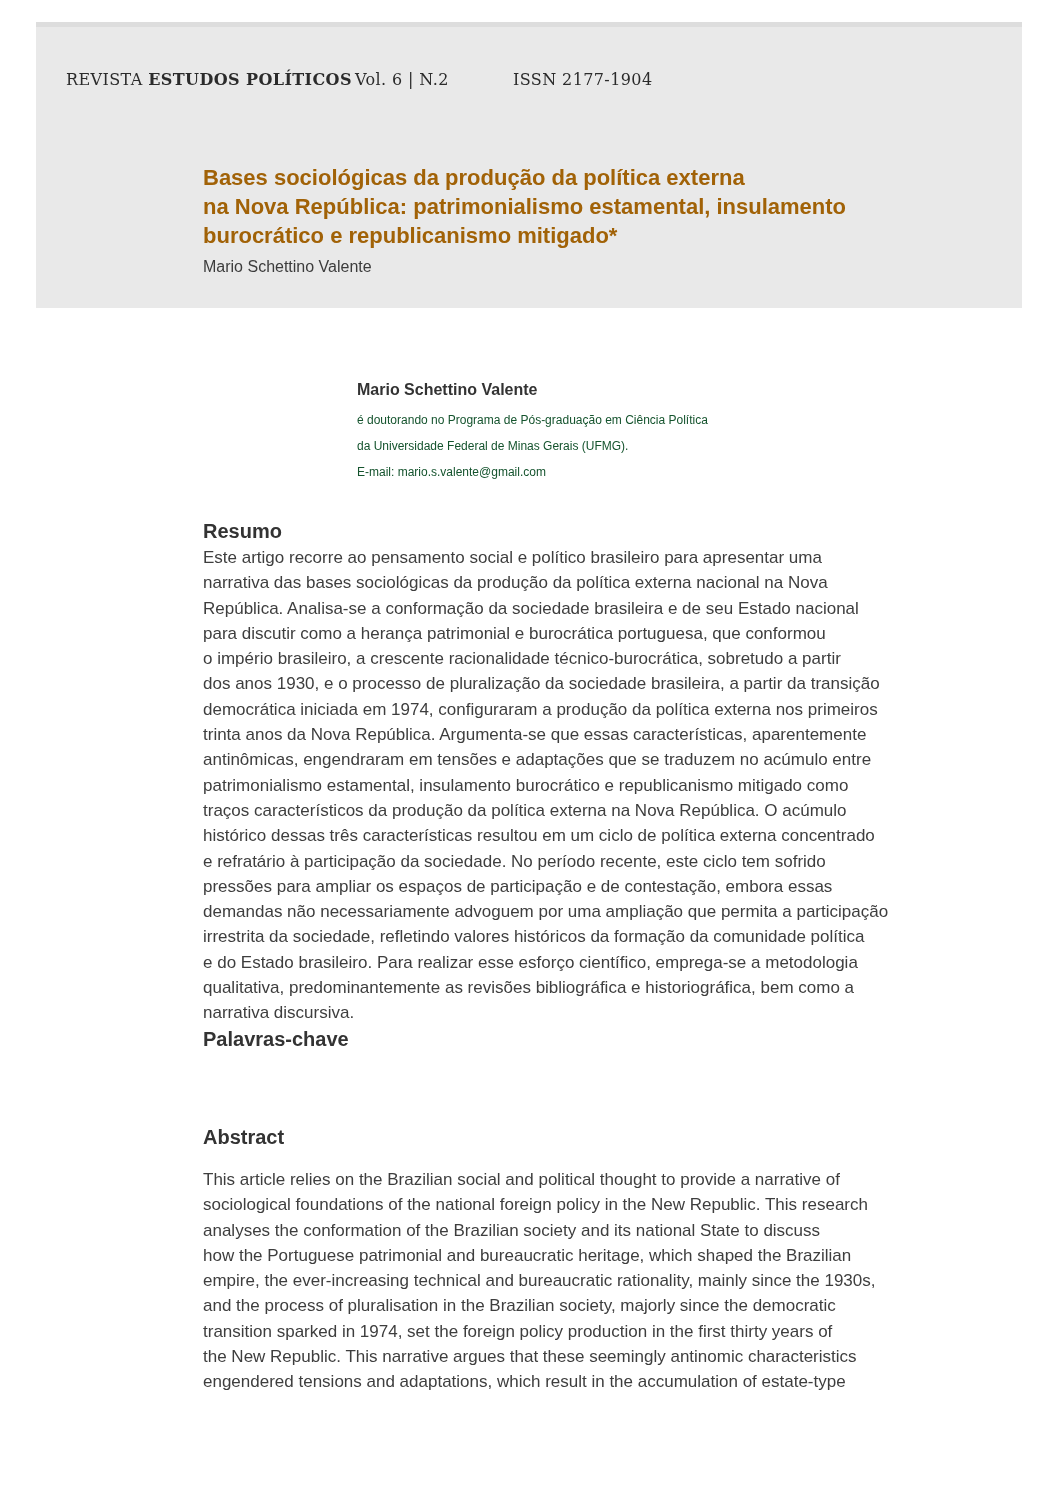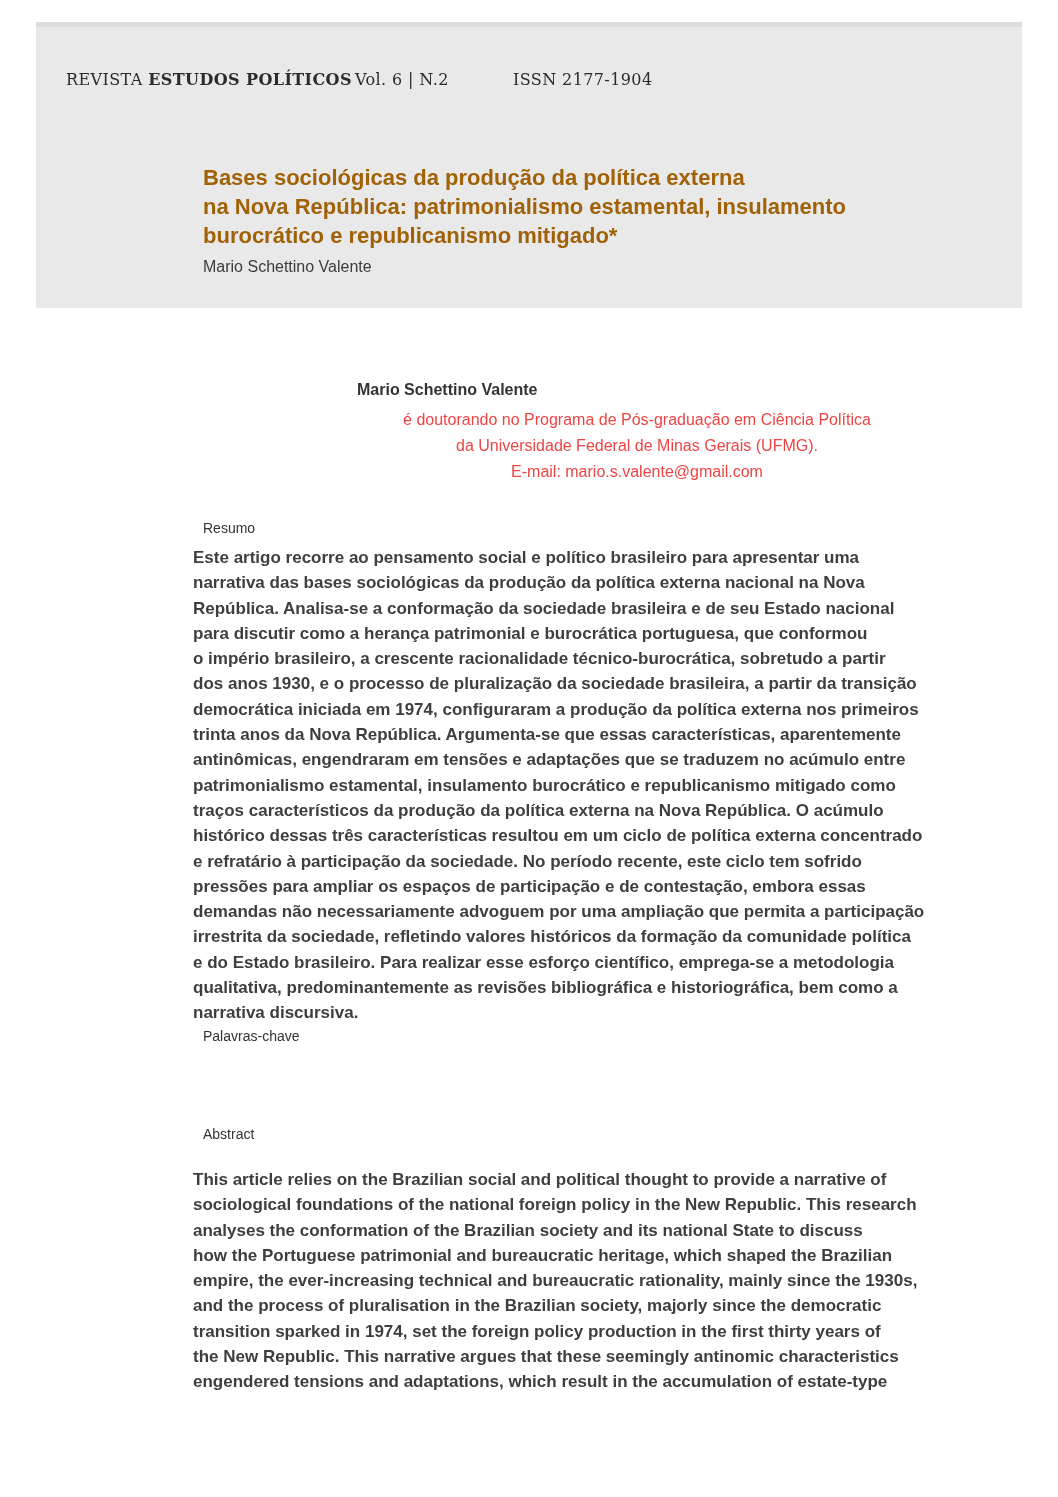--- a/index.html
+++ b/index.html
@@ -62,43 +62,41 @@
     top: 381px;
     font-size: 16px;
     font-weight: bold;
     color: #333333;
   }
   .bio-text {
     position: absolute;
     left: 357px;
     top: 407px;
     width: 560px;
-    font-size: 16px;
+    font-size: 12px;
     line-height: 26px;
-    color: #ef4444;
+    color: #14532d;
     white-space: pre-line;
-    text-align: center;
   }
 
   .section-heading {
     position: absolute;
     left: 203px;
-    font-size: 14px;
-    font-weight: normal;
+    font-size: 20px;
+    font-weight: bold;
     color: #333333;
   }
   .section-body {
     position: absolute;
-    left: 193px;
+    left: 203px;
     width: 780px;
     font-size: 17px;
     line-height: 25.3px;
     color: #3e3e3e;
     white-space: pre-line;
-    font-weight: bold;
   }
   .resumo-heading   { top: 520px; }
   .resumo-body      { top: 545px; }
   .keywords-heading { top: 1028px; }
   .keywords-body    { top: 1053px; }
   .abstract-heading { top: 1126px; }
   .abstract-body    { top: 1151px; margin-top: 16px; }
 </style>
 </head>
 <body>

